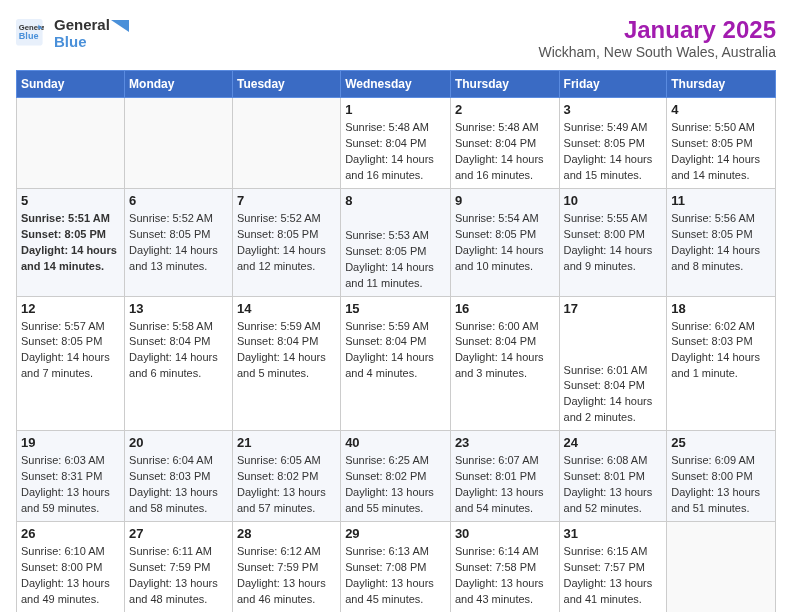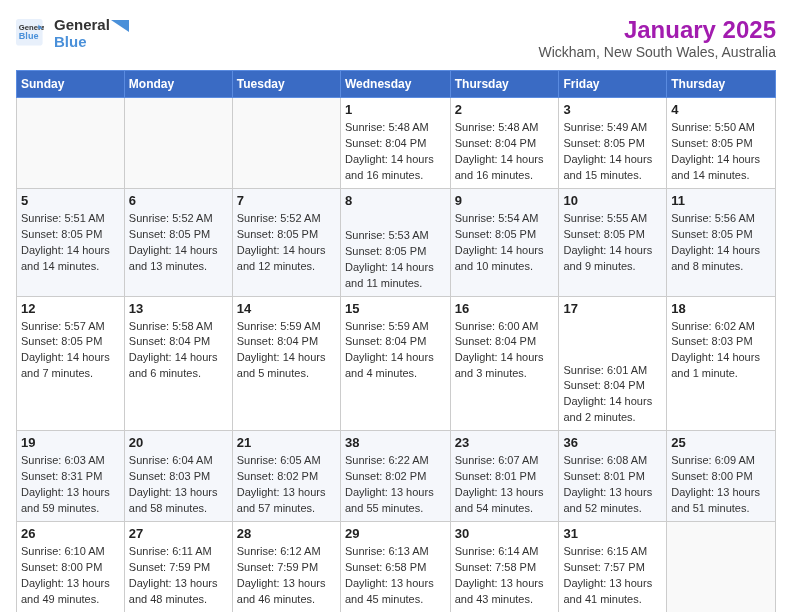--- a/index.html
+++ b/index.html
@@ -145,21 +145,21 @@
           <div class="day-number">4</div>
           <div class="day-info" style="white-space: pre-line;">Sunrise: 5:50 AM
 Sunset: 8:05 PM
 Daylight: 14 hours
 and 14 minutes.</div>
         </td>
       </tr>
       <tr>
         <td>
           <div class="day-number">5</div>
-          <div class="day-info" style="white-space: pre-line;">Sunrise: 5:51 AM
+          <div class="day-info" style="white-space: pre-line; font-weight: bold;">Sunrise: 5:51 AM
 Sunset: 8:05 PM
 Daylight: 14 hours
 and 14 minutes.</div>
         </td>
         <td>
           <div class="day-number">6</div>
           <div class="day-info" style="white-space: pre-line;">Sunrise: 5:52 AM
 Sunset: 8:05 PM
 Daylight: 14 hours
 and 13 minutes.</div>
@@ -181,21 +181,21 @@
         <td>
           <div class="day-number">9</div>
           <div class="day-info" style="white-space: pre-line;">Sunrise: 5:54 AM
 Sunset: 8:05 PM
 Daylight: 14 hours
 and 10 minutes.</div>
         </td>
         <td>
           <div class="day-number">10</div>
           <div class="day-info" style="white-space: pre-line;">Sunrise: 5:55 AM
-Sunset: 8:05 PM
+Sunset: 8:00 PM
 Daylight: 14 hours
 and 9 minutes.</div>
         </td>
         <td>
           <div class="day-number">11</div>
           <div class="day-info" style="white-space: pre-line;">Sunrise: 5:56 AM
 Sunset: 8:05 PM
 Daylight: 14 hours
 and 8 minutes.</div>
         </td>
@@ -267,35 +267,35 @@
 and 58 minutes.</div>
         </td>
         <td>
           <div class="day-number">21</div>
           <div class="day-info" style="white-space: pre-line;">Sunrise: 6:05 AM
 Sunset: 8:02 PM
 Daylight: 13 hours
 and 57 minutes.</div>
         </td>
         <td>
-          <div class="day-number">38</div>
-          <div class="day-info" style="white-space: pre-line;">Sunrise: 6:22 AM
+          <div class="day-number">40</div>
+          <div class="day-info" style="white-space: pre-line;">Sunrise: 6:25 AM
 Sunset: 8:02 PM
 Daylight: 13 hours
 and 55 minutes.</div>
         </td>
         <td>
           <div class="day-number">23</div>
           <div class="day-info" style="white-space: pre-line;">Sunrise: 6:07 AM
 Sunset: 8:01 PM
 Daylight: 13 hours
 and 54 minutes.</div>
         </td>
         <td>
-          <div class="day-number">36</div>
+          <div class="day-number">24</div>
           <div class="day-info" style="white-space: pre-line;">Sunrise: 6:08 AM
 Sunset: 8:01 PM
 Daylight: 13 hours
 and 52 minutes.</div>
         </td>
         <td>
           <div class="day-number">25</div>
           <div class="day-info" style="white-space: pre-line;">Sunrise: 6:09 AM
 Sunset: 8:00 PM
 Daylight: 13 hours
@@ -320,21 +320,21 @@
         <td>
           <div class="day-number">28</div>
           <div class="day-info" style="white-space: pre-line;">Sunrise: 6:12 AM
 Sunset: 7:59 PM
 Daylight: 13 hours
 and 46 minutes.</div>
         </td>
         <td>
           <div class="day-number">29</div>
           <div class="day-info" style="white-space: pre-line;">Sunrise: 6:13 AM
-Sunset: 6:58 PM
+Sunset: 7:08 PM
 Daylight: 13 hours
 and 45 minutes.</div>
         </td>
         <td>
           <div class="day-number">30</div>
           <div class="day-info" style="white-space: pre-line;">Sunrise: 6:14 AM
 Sunset: 7:58 PM
 Daylight: 13 hours
 and 43 minutes.</div>
         </td>

